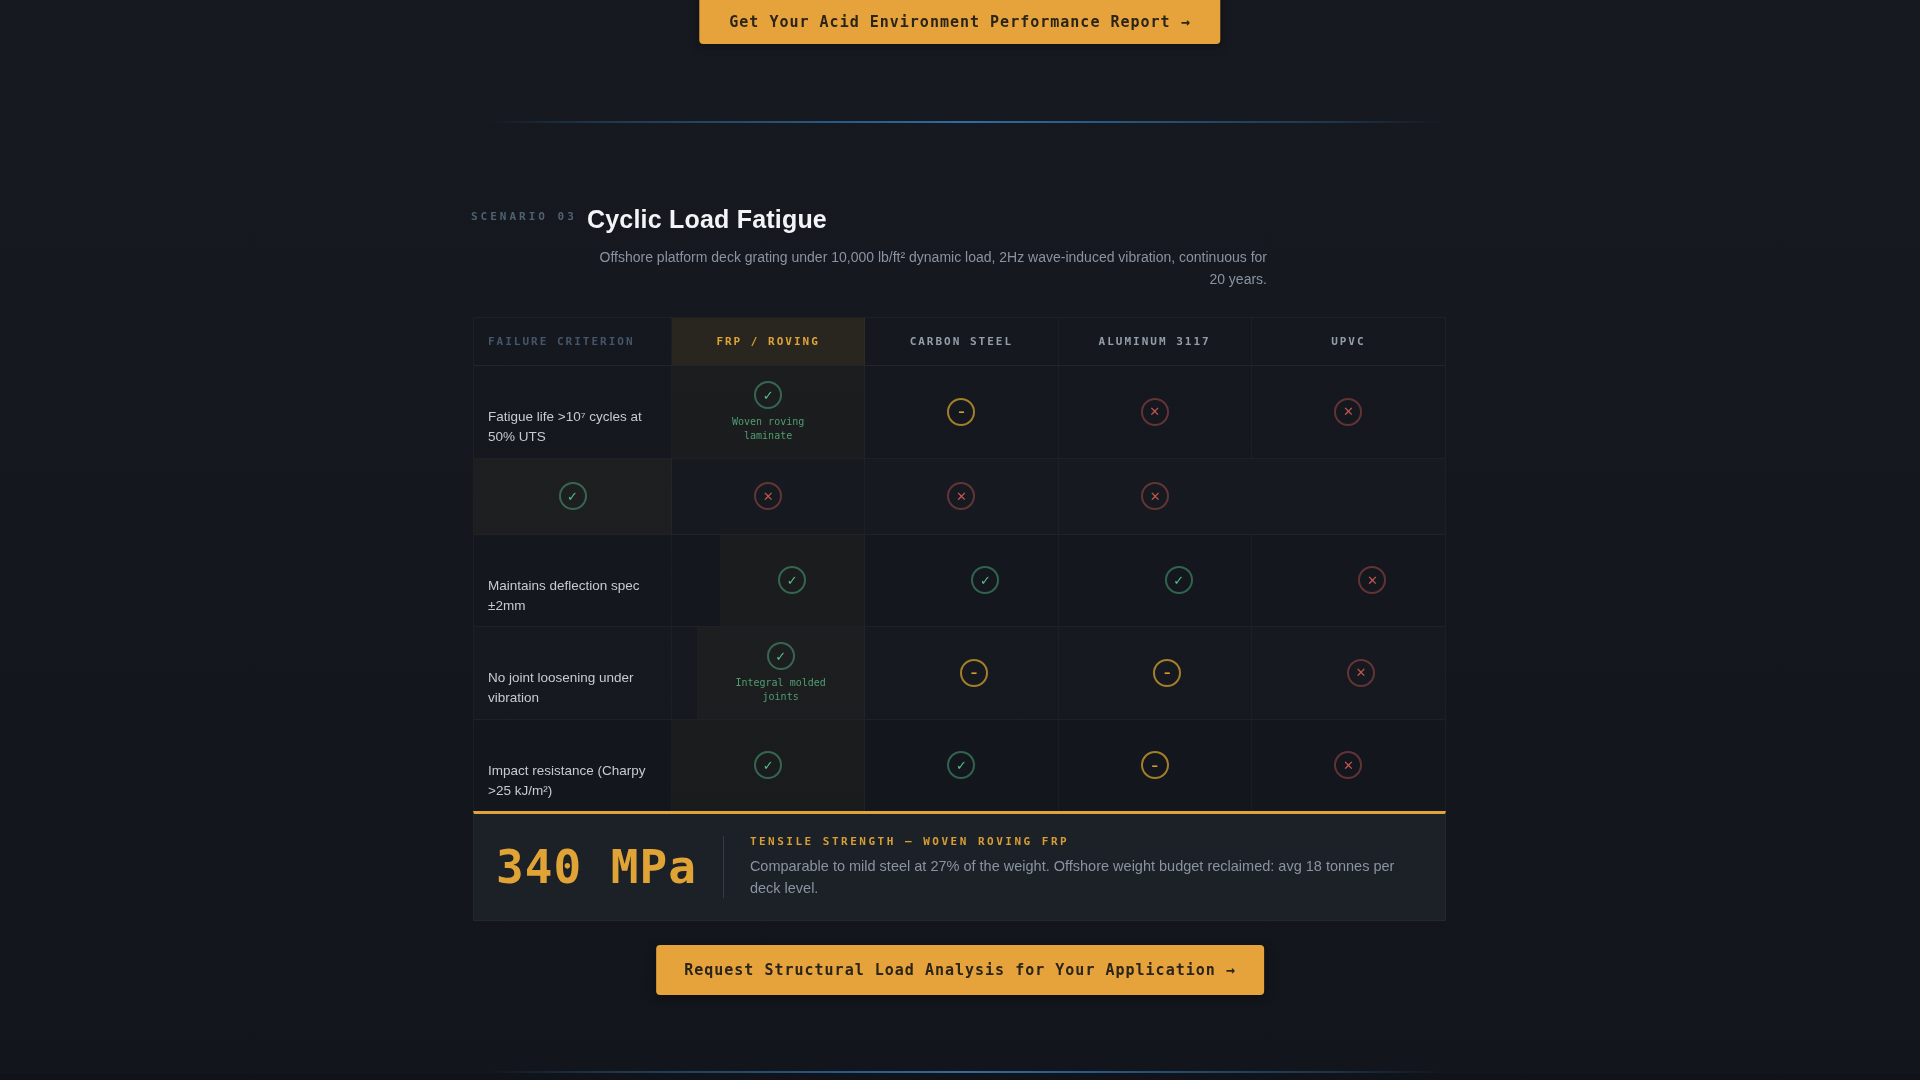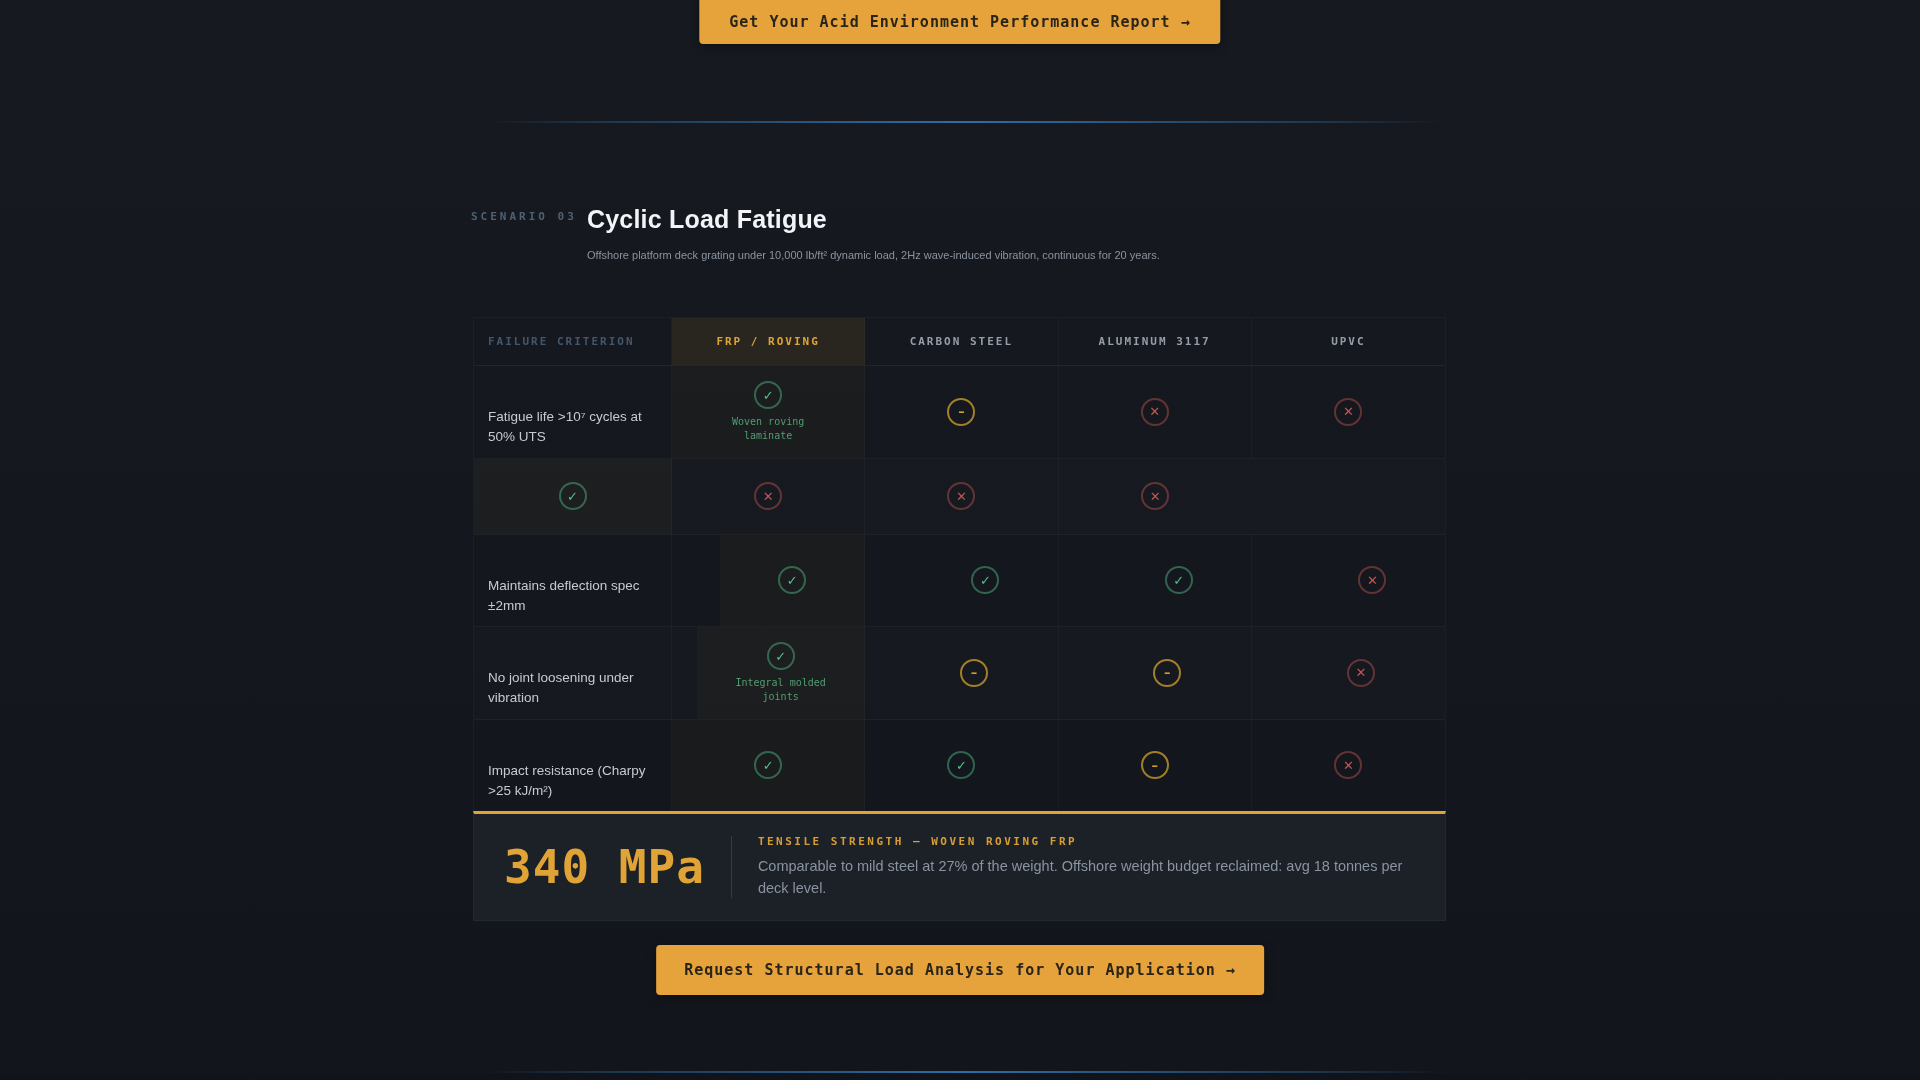--- a/index.html
+++ b/index.html
@@ -38,21 +38,21 @@
     position:absolute; left:471px; top:210px;
     font-family:"DejaVu Sans Mono", monospace; font-size:11px;
     letter-spacing:3px; color:#4e6173; font-weight:bold;
   }
   .title {
     position:absolute; left:587px; top:205px;
     font-size:25px; font-weight:bold; color:#f2f4f7; letter-spacing:0.2px;
   }
   .description {
     position:absolute; left:587px; top:247px; width:680px;
-    font-size:11px; line-height:1.55; color:#8a93a0;
+    font-size:14px; line-height:1.55; color:#8a93a0;text-align:right;
   }
 
   
   .table {
     position:absolute; left:473px; top:317px; width:973px;
     border:1px solid rgba(255,255,255,0.035);
     background:rgba(255,255,255,0.004);
   }
   .trow { display:grid; grid-template-columns:198px repeat(4,1fr); }
   .thead { height:48px; border-bottom:1px solid rgba(255,255,255,0.06); }
@@ -90,21 +90,21 @@
   .pr-val.hl-val { color:#e0a335; }
 
   
   .panel {
     position:absolute; left:473px; top:811px; width:973px; height:110px;
     background:#1c2027; border:1px solid rgba(255,255,255,0.03);
     border-top:3px solid #e0a335;
     display:flex; align-items:center;
   }
   .panel-value {
-    margin-left:30px; font-family:"DejaVu Sans Mono", monospace;
+    margin-left:22px; font-family:"DejaVu Sans Mono", monospace;
     font-size:46px; font-weight:bold; color:#e0a335; letter-spacing:1px; white-space:nowrap;
   }
   .panel-sep { width:1px; height:62px; background:#333b47; margin:0 26px; }
   .panel-text { flex:1; padding-right:40px; }
   .panel-label {
     font-family:"DejaVu Sans Mono", monospace; font-size:11px; font-weight:bold;
     letter-spacing:2.5px; color:#d89e33; margin-bottom:8px;
   }
   .panel-desc { font-size:14.5px; line-height:1.5; color:#8a93a0; max-width:700px; }
 </style>

